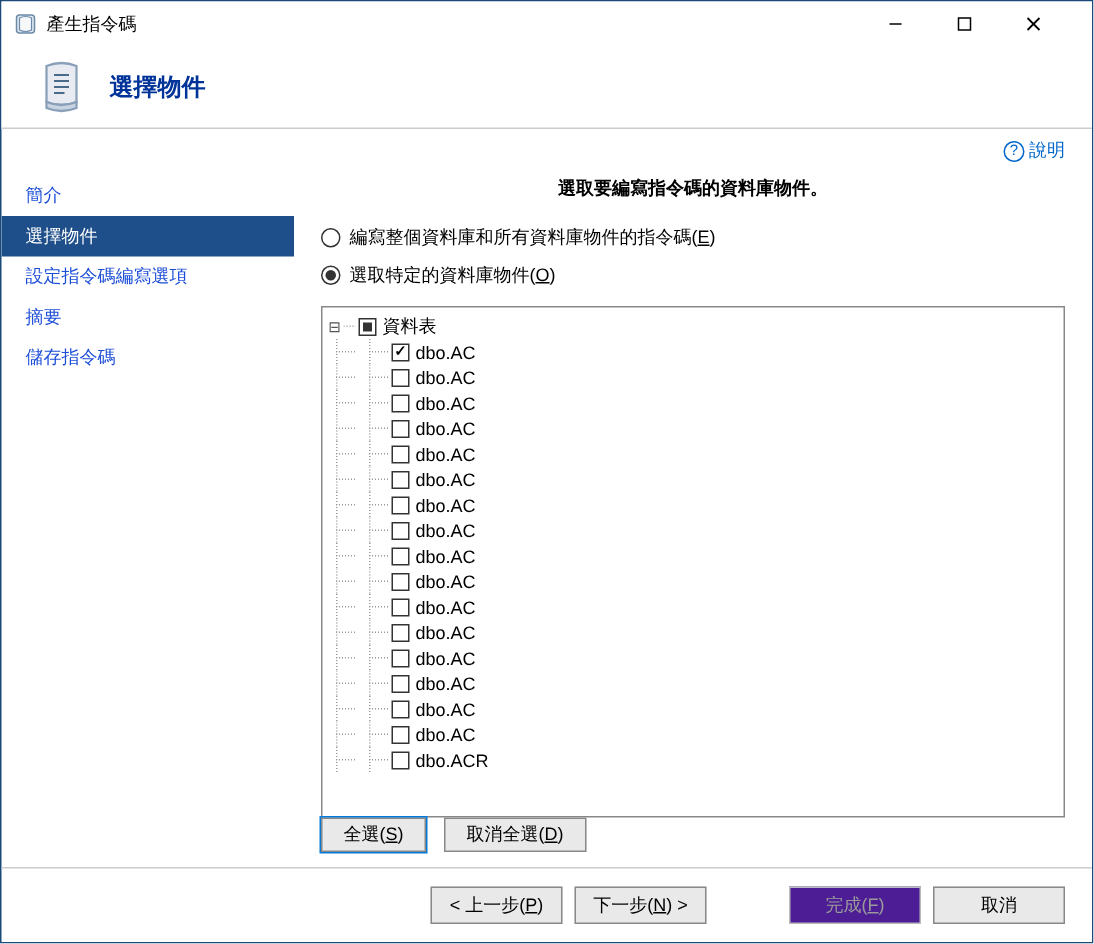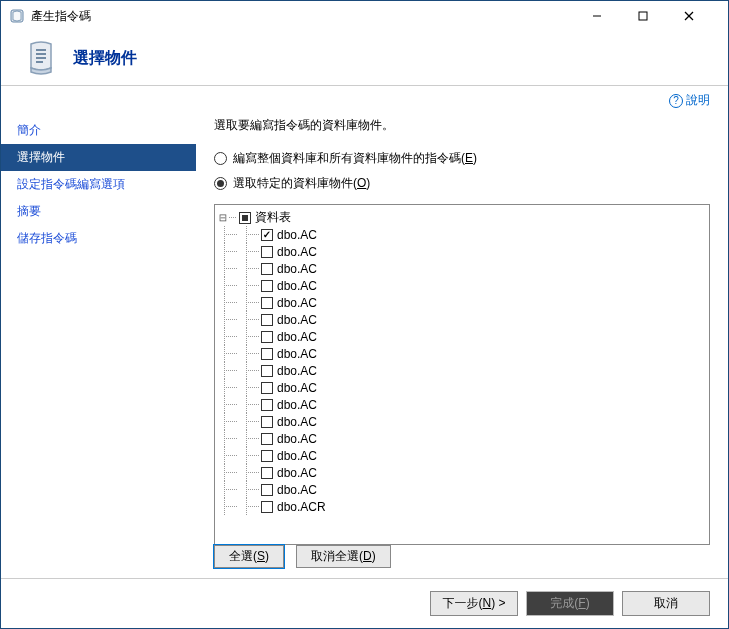--- a/index.html
+++ b/index.html
@@ -14,42 +14,42 @@
 .header-icon { width: 40px; height: 40px; margin-right: 12px; }
 .header-title { font-size: 16px; font-weight: bold; color: #003399; }
 .help-row { display: flex; justify-content: flex-end; padding: 6px 18px 0 0; }
 .help-link { color: #0066cc; display: flex; align-items: center; gap: 3px; cursor: pointer; }
 .help-icon { width: 14px; height: 14px; border: 1px solid #0066cc; border-radius: 50%; display: inline-flex; align-items: center; justify-content: center; font-size: 10px; color: #0066cc; }
 .body { flex: 1; display: flex; overflow: hidden; }
 .sidebar { width: 195px; padding: 8px 0; }
 .sidebar-item { padding: 5px 16px; cursor: pointer; color: #1d4ed8; }
 .sidebar-item.active { background: #1e4f8a; color: #fff; }
 .content { flex: 1; padding: 8px 18px 10px 18px; display: flex; flex-direction: column; overflow: hidden; }
-.instr { font-weight: normal; margin-bottom: 16px; }
+.instr { font-weight: bold; margin-bottom: 16px; text-align: center; }
 .radio-row { display: flex; align-items: center; margin-bottom: 8px; cursor: pointer; }
 .radio { width: 13px; height: 13px; border: 1px solid #333; border-radius: 50%; margin-right: 6px; display: inline-flex; align-items: center; justify-content: center; }
 .radio.checked::after { content: ""; width: 7px; height: 7px; background: #333; border-radius: 50%; }
 .tree-box { border: 1px solid #888; flex: 1; overflow: auto; padding: 4px 2px; margin-top: 4px; background: #fff; }
 .tree-row { display: flex; align-items: center; height: 17px; white-space: nowrap; }
 .expander { width: 12px; text-align: center; color: #555; font-size: 10px; cursor: pointer; }
 .dotted-line1 { width: 8px; height: 1px; margin: 0 2px 0 0; background-image: linear-gradient(to right, #999 50%, transparent 50%); background-size: 2px 1px; }
 .dotted-vspace { width: 22px; position: relative; height: 17px; }
 .dotted-vspace::before { content: ""; position: absolute; left: 7px; top: 0; bottom: 0; width: 1px; background-image: linear-gradient(to bottom, #999 50%, transparent 50%); background-size: 1px 2px; }
 .dotted-vspace::after { content: ""; position: absolute; left: 7px; top: 8px; right: 2px; height: 1px; background-image: linear-gradient(to right, #999 50%, transparent 50%); background-size: 2px 1px; }
 .chk { width: 12px; height: 12px; border: 1px solid #333; margin-right: 4px; display: inline-flex; align-items: center; justify-content: center; font-size: 10px; line-height: 1; cursor: pointer; background: #fff; }
 .chk.tri { background: #fff; }
 .chk.tri::after { content: ""; width: 6px; height: 6px; background: #333; }
 .chk.checked::after { content: "✓"; font-weight: bold; }
 .tree-label { font-size: 12px; }
 .sel-buttons { margin-top: 0; display: flex; gap: 12px; }
 .sel-btn { padding: 2px 14px; border: 1px solid #888; background: #e9e9e9; cursor: pointer; }
 .sel-btn.primary { outline: 1px solid #0078d7; }
 .footer { border-top: 1px solid #ccc; padding: 12px 18px; display: flex; justify-content: flex-end; gap: 8px; }
 .nav-btn { min-width: 88px; padding: 3px 10px; border: 1px solid #888; background: #e9e9e9; cursor: pointer; text-align: center; }
-.nav-btn.disabled { color: #9a9a9a; border-color: #bbb; background: #404040; cursor: default; }
+.nav-btn.disabled { color: #9a9a9a; border-color: #bbb; background: #4c1d95; cursor: default; margin-left: 47px; }
 u.ak { text-decoration: underline; }
 </style>
 </head>
 <body>
 
 <div class="window">
 
   <div class="titlebar">
     <span class="title-icon">
       <svg viewBox="0 0 16 16" width="16" height="16">
@@ -239,20 +239,23 @@
         </div>
         <div class="sel-btn">
           <span>取消全選(</span><u class="ak">D</u><span>)</span>
         </div>
       </div>
     </div>
   </div>
 
   <div class="footer">
     <div class="nav-btn">
+      <span>&lt; 上一步(</span><u class="ak">P</u><span>)</span>
+    </div>
+    <div class="nav-btn">
       <span>下一步(</span><u class="ak">N</u><span>) &gt;</span>
     </div>
     <div class="nav-btn disabled">
       <span>完成(</span><u class="ak">F</u><span>)</span>
     </div>
     <div class="nav-btn">取消</div>
   </div>
 
 </div>
 

